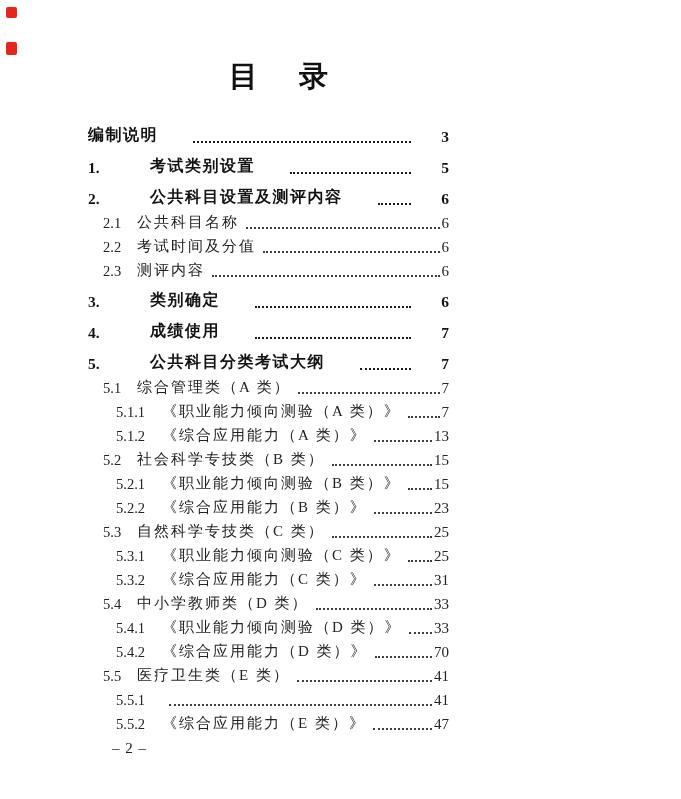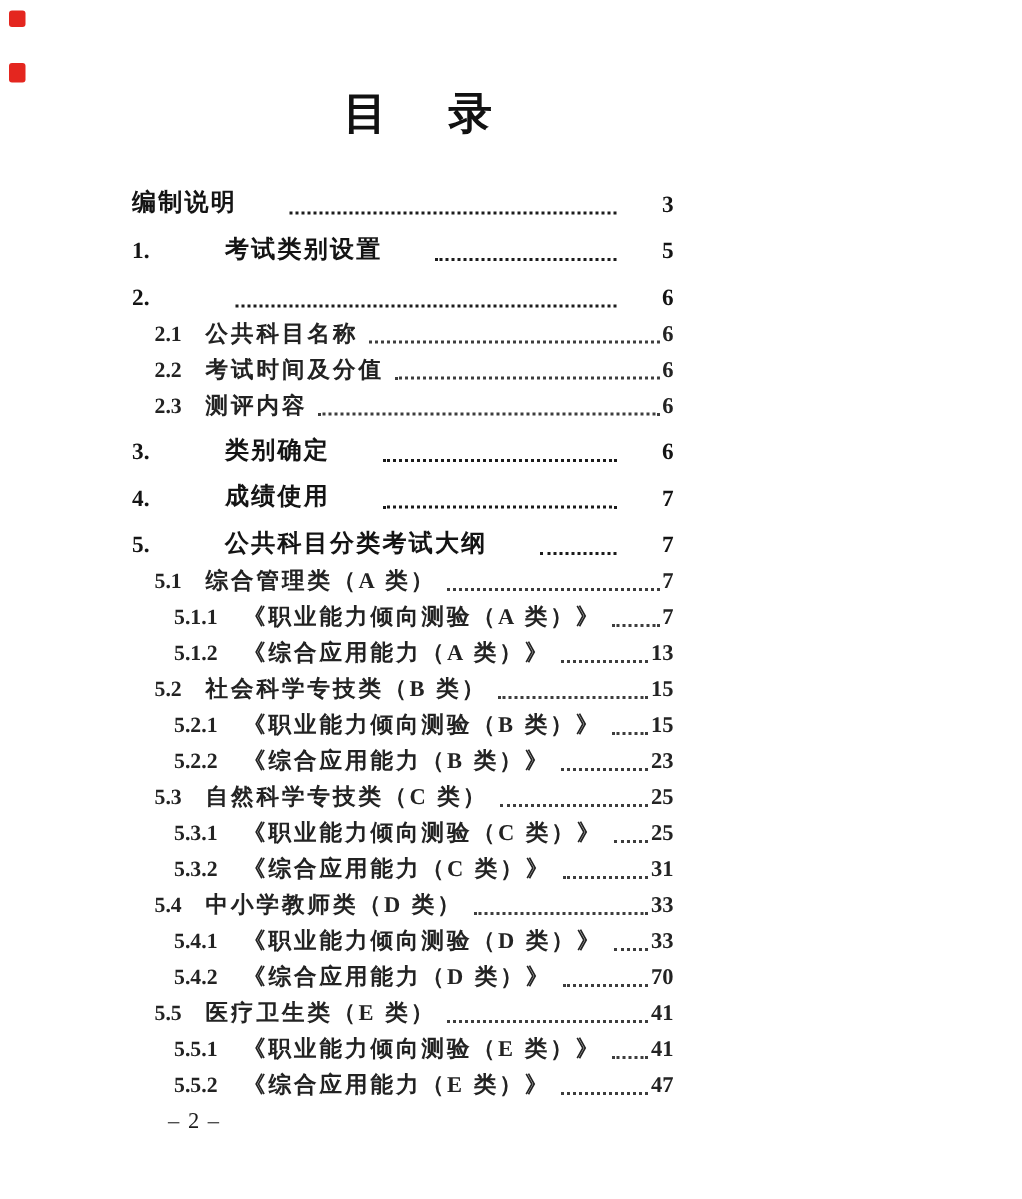--- a/index.html
+++ b/index.html
@@ -27,21 +27,21 @@
     font-weight: bold;
     letter-spacing: 6px;
     color: #111;
   }
 
   .toc { padding: 34px 114px 0 88px; }
 
   .row { display: flex; align-items: flex-end; height: 19px; white-space: nowrap; }
   .row.l1 { margin-top: 12px; font-weight: bold; font-size: 16px; color: #141414; gap: 28px; }
   .toc .row:first-child { margin-top: 0; }
-  .row.l2, .row.l3 { margin-top: 5px; font-size: 15px; font-weight: bold; color: #232323; justify-content: flex-end; }
+  .row.l2, .row.l3 { margin-top: 5px; font-size: 15px; font-weight: normal; color: #232323; justify-content: flex-end; }
   .row.l2 { padding-left: 15px; }
   .row.l3 { padding-left: 28px; }
 
   .num { flex: 0 0 auto; font-family: "Liberation Serif", serif; }
   .l1 .num { width: 34px; font-size: 15.5px; }
   .l2 .num { width: 34px; font-size: 14.5px; }
   .l3 .num { width: 46px; font-size: 14.5px; }
 
   .label { flex: 0 0 auto; letter-spacing: 2px; }
   .l1 .label { letter-spacing: 1.5px; }
@@ -85,20 +85,21 @@
 
     <div class="row l1">
       <span class="num">1.</span>
       <span class="label">考试类别设置</span>
       <span class="leader"></span>
       <span class="pagenum">5</span>
     </div>
 
     <div class="row l1">
       <span class="num">2.</span>
+      <span class="label">公共科目设置及测评内容</span>
       <span class="leader"></span>
       <span class="pagenum">6</span>
     </div>
 
     <div class="row l2">
       <span class="num">2.1</span>
       <span class="label">公共科目名称</span>
       <span class="leader"></span>
       <span class="pagenum">6</span>
     </div>
@@ -224,21 +225,20 @@
 
     <div class="row l2">
       <span class="num">5.5</span>
       <span class="label">医疗卫生类（E 类）</span>
       <span class="leader"></span>
       <span class="pagenum">41</span>
     </div>
 
     <div class="row l3">
       <span class="num">5.5.1</span>
-      <span class="label">《职业能力倾向测验（E 类）》</span>
       <span class="leader"></span>
       <span class="pagenum">41</span>
     </div>
 
     <div class="row l3">
       <span class="num">5.5.2</span>
       <span class="label">《综合应用能力（E 类）》</span>
       <span class="leader"></span>
       <span class="pagenum">47</span>
     </div>

